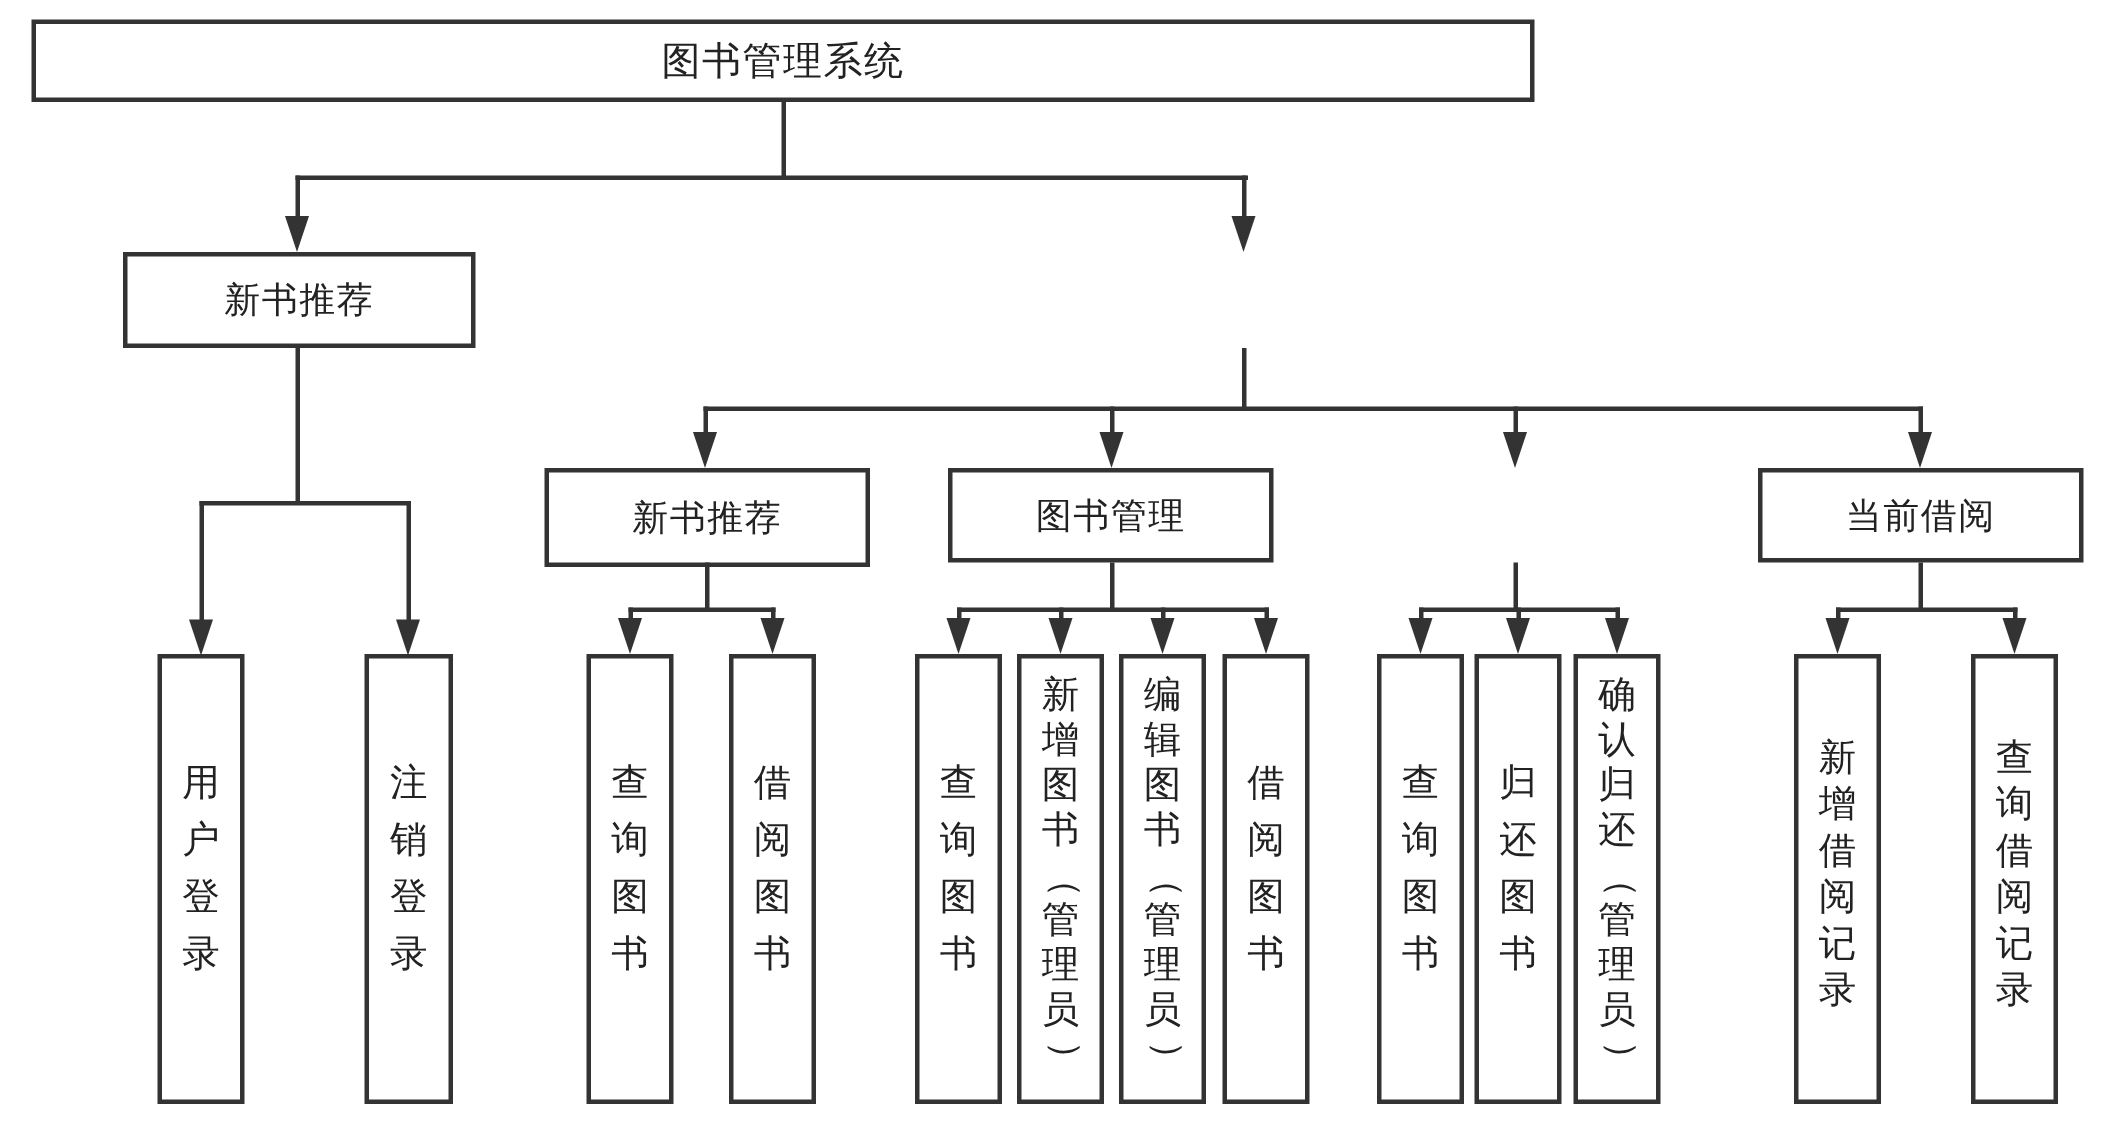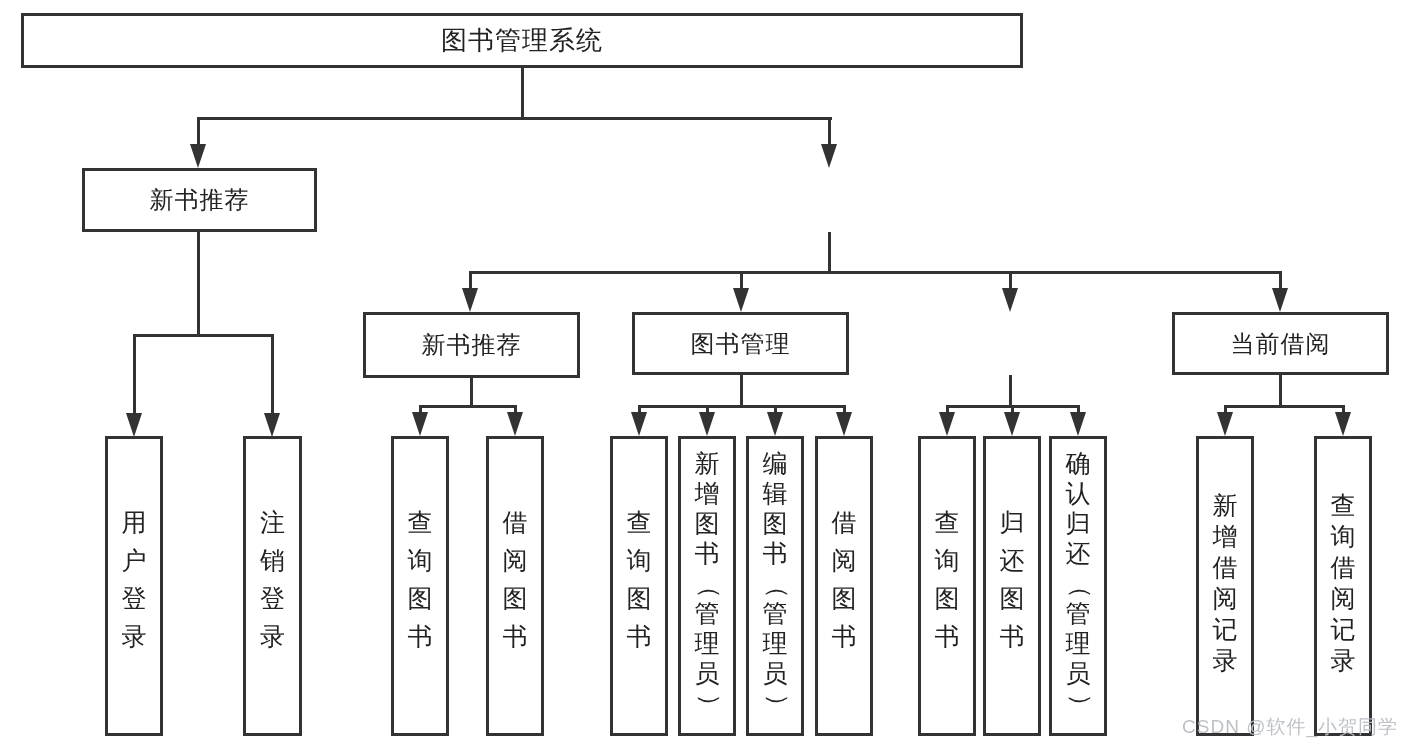--- a/index.html
+++ b/index.html
@@ -194,21 +194,20 @@
     <span class="v-label">
         <span style="height: 31px;">查</span>
         <span style="height: 31px;">询</span>
         <span style="height: 31px;">借</span>
         <span style="height: 31px;">阅</span>
         <span style="height: 31px;">记</span>
         <span style="height: 31px;">录</span>
       </span>
   </div>
 
-  <div id="watermark">CSDN @软件_小贺同学</div>
 <div class="line" style="left: 521px; top: 68px; width: 3px; height: 50px;"></div>
     <div class="line" style="left: 197px; top: 117px; width: 635px; height: 3px;"></div>
     <div class="line" style="left: 197px; top: 117px; width: 3px; height: 28px;"></div>
     <div class="line" style="left: 828px; top: 117px; width: 3px; height: 28px;"></div>
     <div class="line" style="left: 197px; top: 232px; width: 3px; height: 104px;"></div>
     <div class="line" style="left: 133px; top: 334px; width: 141px; height: 3px;"></div>
     <div class="line" style="left: 133px; top: 334px; width: 3px; height: 80px;"></div>
     <div class="line" style="left: 271px; top: 334px; width: 3px; height: 80px;"></div>
     <div class="line" style="left: 828px; top: 232px; width: 3px; height: 41px;"></div>
     <div class="line" style="left: 469px; top: 271px; width: 813px; height: 3px;"></div>

